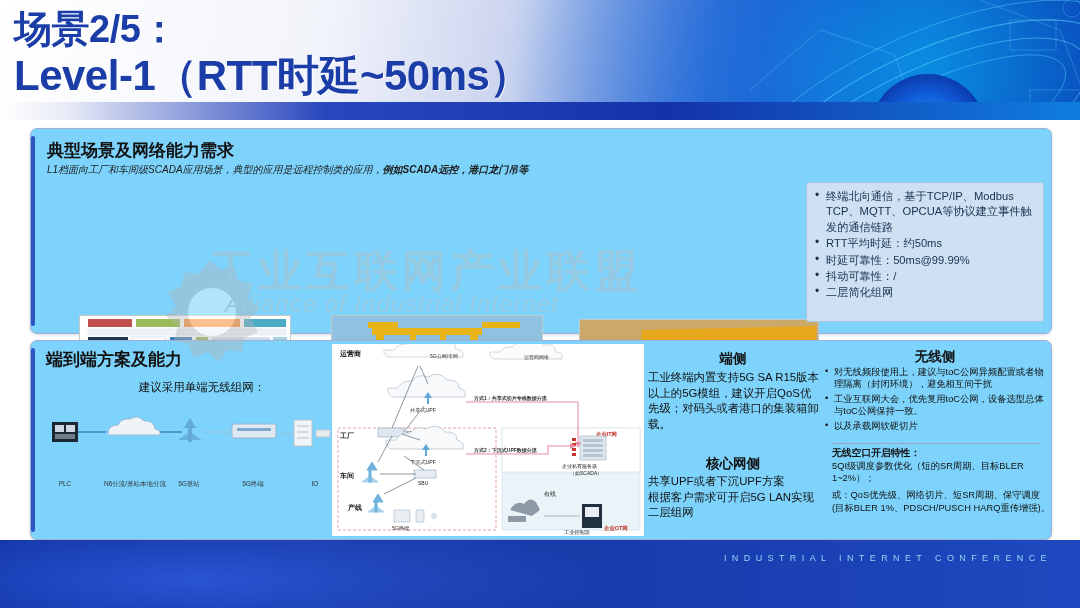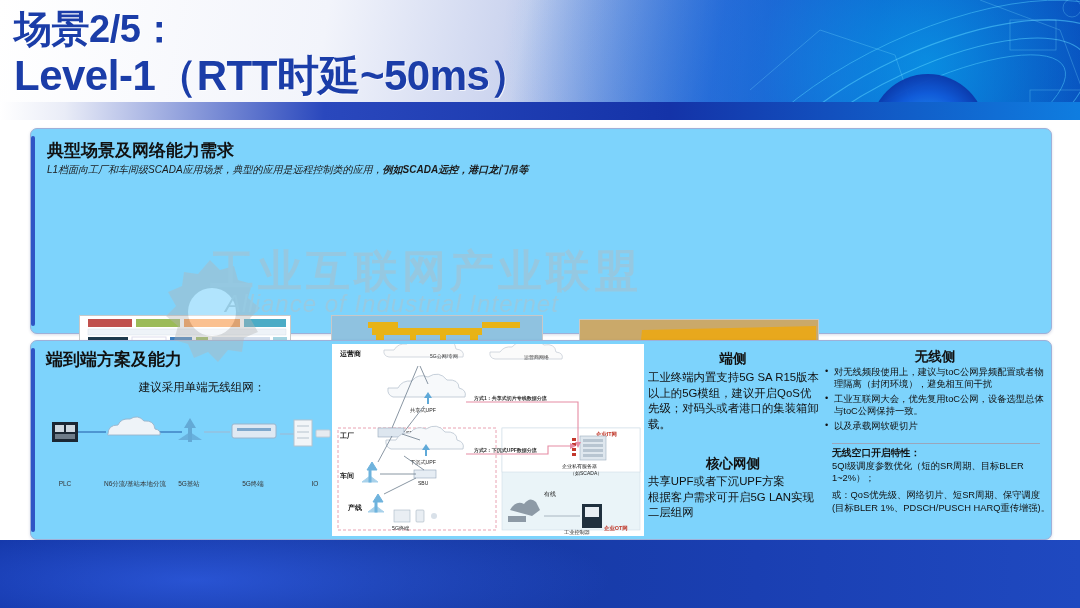--- a/index.html
+++ b/index.html
@@ -300,20 +300,29 @@
         <circle cx="150" cy="68" r="14" fill="#262626"></circle>
         <circle cx="150" cy="68" r="5" fill="#585858"></circle>
         <circle cx="206" cy="68" r="14" fill="#262626"></circle>
         <circle cx="206" cy="68" r="5" fill="#585858"></circle>
       </svg>
     </div>
     <div class="cap-title" style="left:552px; top:279px;">③矿山无人矿卡</div>
     <div class="cap-body" style="left:552px; top:298px; width:238px;">露天矿坑5G无人驾驶矿车，支持无人驾驶与有人驾驶混编运行</div>
   </div>
 
+  <div id="bulletbox">
+    <ul>
+      <li>终端北向通信，基于TCP/IP、Modbus TCP、MQTT、OPCUA等协议建立事件触发的通信链路</li>
+      <li>RTT平均时延：约50ms</li>
+      <li>时延可靠性：50ms@99.99%</li>
+      <li>抖动可靠性：/</li>
+      <li>二层简化组网</li>
+    </ul>
+  </div>
 
   <div class="watermark">
     <svg class="wm-gear" viewBox="0 0 120 120">
       <path d="M60 8 L70 18 L84 14 L88 28 L102 32 L98 46 L110 56 L100 66 L108 80 L94 86 L92 100 L78 98 L68 110 L58 100 L44 106 L38 92 L24 88 L28 74 L16 64 L26 54 L18 40 L32 34 L34 20 L48 22 Z" fill="#b5b5b5"></path>
       <circle cx="62" cy="60" r="24" fill="#ffffff"></circle>
     </svg>
     <div class="wm-text1">工业互联网产业联盟</div>
     <div class="wm-text2">Alliance of Industrial Internet</div>
   </div>
 
@@ -479,16 +488,17 @@
   <div id="wl-divider"></div>
   <div id="wl-feat-title">无线空口开启特性：</div>
   <div id="wl-feat-body">
     <p>5QI级调度参数优化（短的SR周期、目标BLER 1~2%）；</p>
     <p>或：QoS优先级、网络切片、短SR周期、保守调度(目标BLER 1%、PDSCH/PUSCH HARQ重传增强)。</p>
   </div>
 
   <div class="footer">
     <div class="footer-glow"></div>
     <div class="footer-logo">
+      <div class="fl-sub">INDUSTRIAL INTERNET CONFERENCE</div>
     </div>
   </div>
 
 </div>
 
 </body></html>

